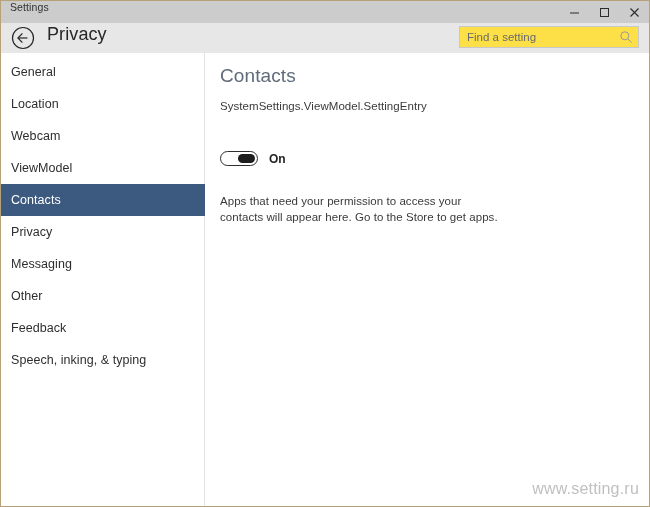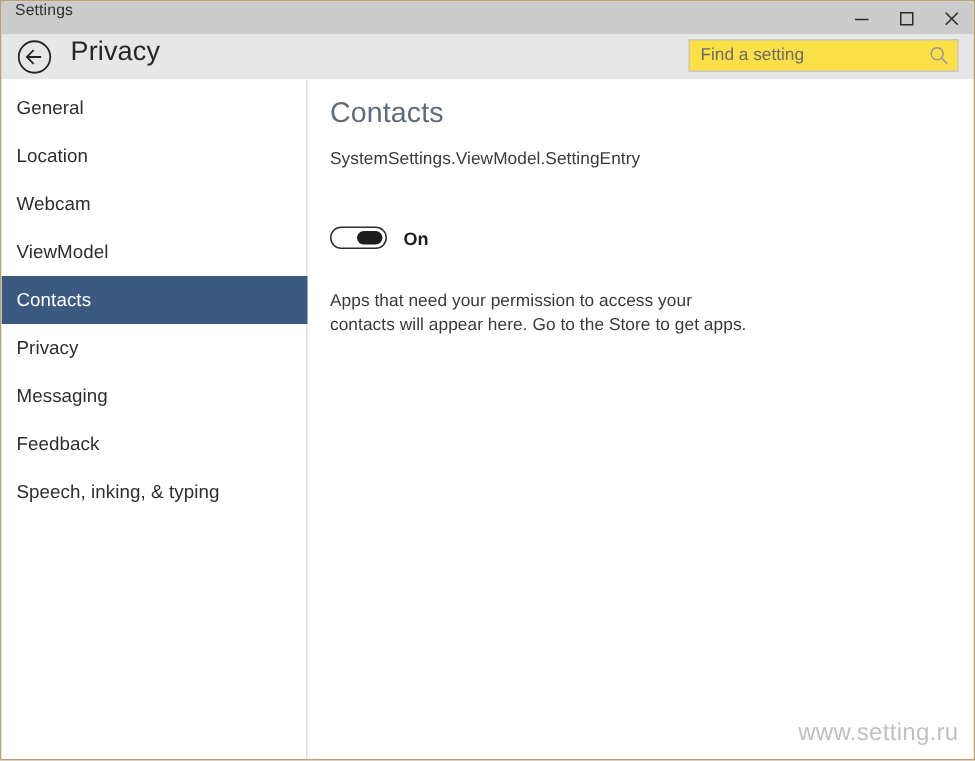--- a/index.html
+++ b/index.html
@@ -309,20 +309,23 @@
       <div class="nav-item selected">
         <span>Contacts</span>
       </div>
       <div class="nav-item">
         <span>Privacy</span>
       </div>
       <div class="nav-item">
         <span>Messaging</span>
       </div>
       <div class="nav-item">
+        <span>Other</span>
+      </div>
+      <div class="nav-item">
         <span>Feedback</span>
       </div>
       <div class="nav-item">
         <span>Speech, inking, &amp; typing</span>
       </div>
     </div>
 
     <div id="main">
 
       <div id="section-title">Contacts</div>

